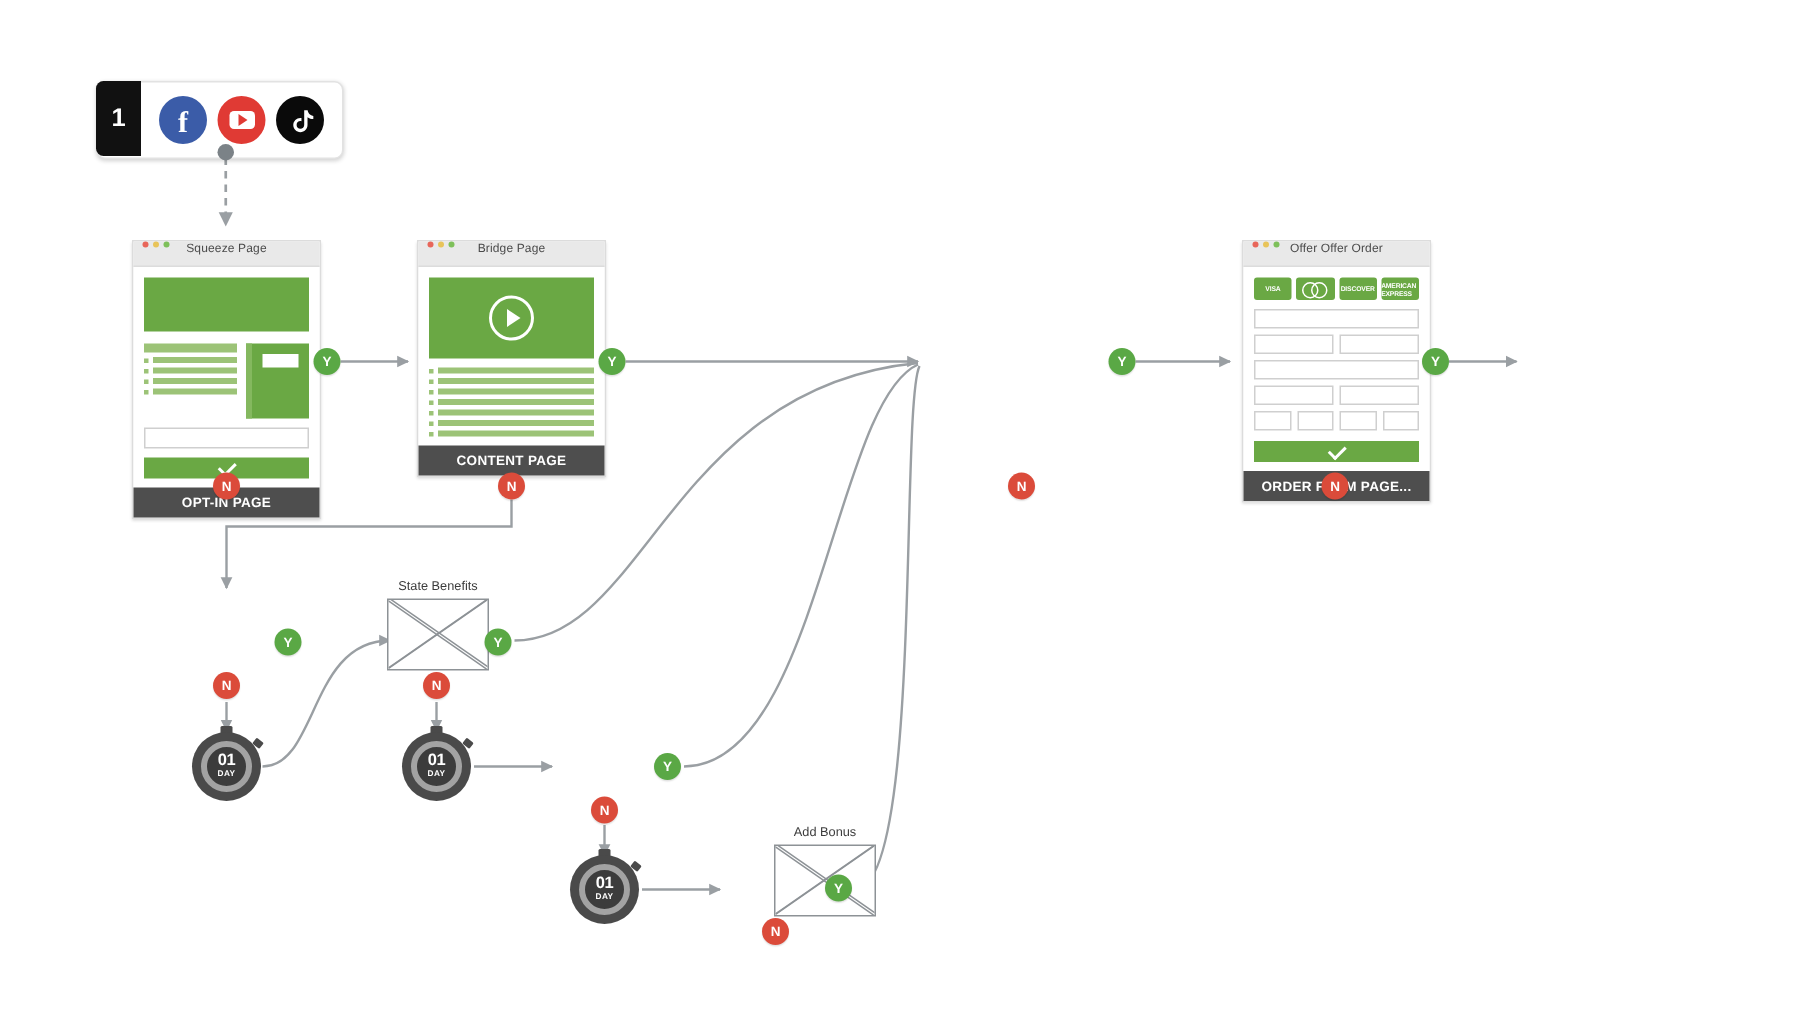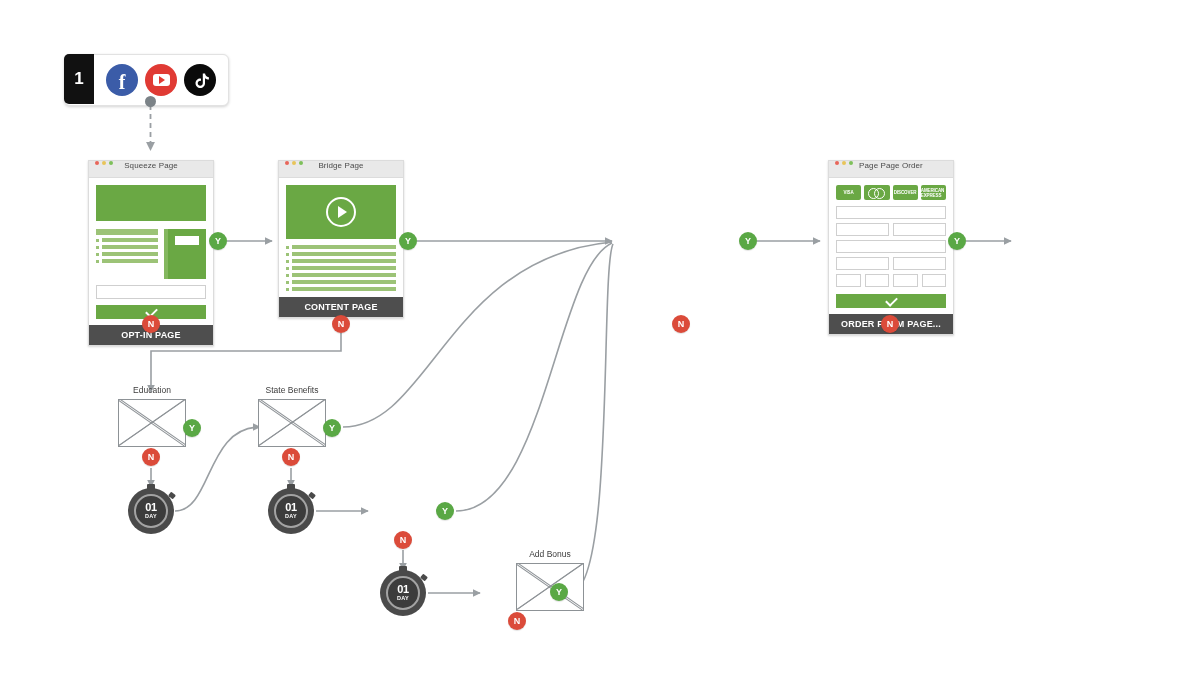--- a/index.html
+++ b/index.html
@@ -336,21 +336,21 @@
     width: 46px; height: 46px;
     border-radius: 50%;
     background: #4a4a4a;
   }
   .timer-inner {
     position: absolute;
     left: 6px; top: 6px;
     width: 34px; height: 34px;
     border-radius: 50%;
     background: #3c3c3c;
-    border: 2px solid #a3a3a3;
+    border: 4px solid #a3a3a3;
     box-sizing: border-box;
     display: flex;
     flex-direction: column;
     align-items: center;
     justify-content: center;
     color: #ffffff;
     line-height: 1;
   }
   .timer-num { font-size: 11px; font-weight: bold; letter-spacing: -.3px; }
   .timer-unit { font-size: 5.5px; font-weight: bold; letter-spacing: .3px; margin-top: 1px; }
@@ -540,21 +540,21 @@
   <div class="badge badge-y" style="left:739px; top:232px;">Y</div>
   <div class="badge badge-n" style="left:672px; top:315px;">N</div>
 
   <div class="card" style="left:828px; top:160px;">
     <div class="card-titlebar">
       <span class="dots">
         <i class="dot-r"></i>
           <i class="dot-y"></i>
           <i class="dot-g"></i>
       </span>
-      <span class="card-title">Page Page Order</span>
+      <span class="card-title">Offer Offer Order</span>
     </div>
     <div class="card-body">
       <div class="cards-row">
         <span class="ccard">VISA</span>
         <span class="ccard mc"></span>
         <span class="ccard">DISCOVER</span>
         <span class="ccard">AMERICAN EXPRESS</span>
       </div>
       <div class="form-rows">
         <div class="frow">
@@ -581,27 +581,20 @@
       <div class="cta-btn" style="margin-top:7px;">
         <span class="check"></span>
       </div>
     </div>
     <div class="card-footer">ORDER FORM PAGE...</div>
   </div>
   <div class="badge badge-y" style="left:948px; top:232px;">Y</div>
   <div class="badge badge-n" style="left:881px; top:315px;">N</div>
 
 
-  <div class="email-node" style="left:118px; top:385px;">
-    <div class="email-label">Education</div>
-    <div class="envelope">
-      <span class="env-flapL"></span>
-        <span class="env-flapR"></span>
-    </div>
-  </div>
   <div class="badge badge-y" style="left:183px; top:419px;">Y</div>
   <div class="badge badge-n" style="left:142px; top:448px;">N</div>
 
   <div class="email-node" style="left:258px; top:385px;">
     <div class="email-label">State Benefits</div>
     <div class="envelope">
       <span class="env-flapL"></span>
         <span class="env-flapR"></span>
     </div>
   </div>

